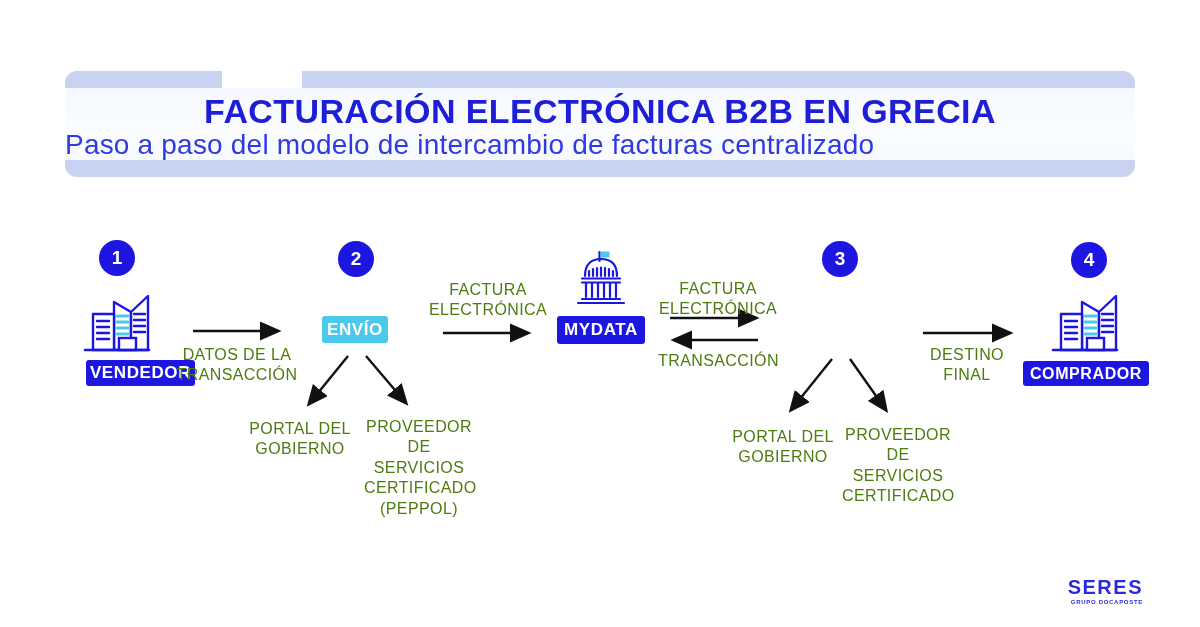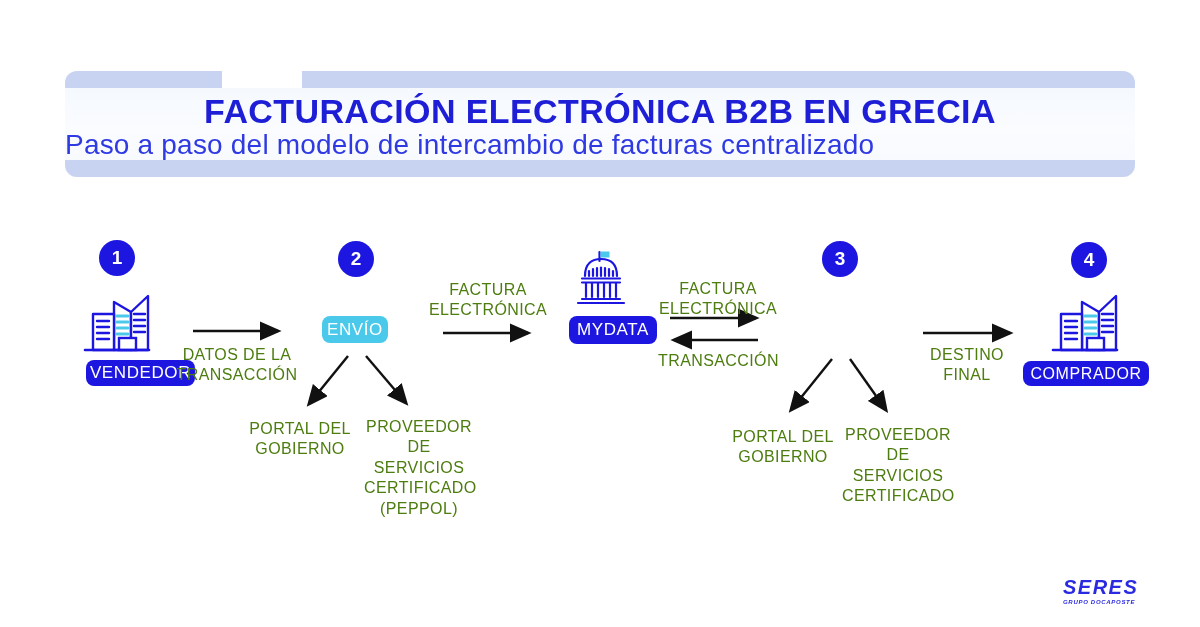--- a/index.html
+++ b/index.html
@@ -32,32 +32,32 @@
     font-size:28px; font-weight:400; color:#2f3ae2; letter-spacing:0.2px;
   }
   
   .step-circle {
     position:absolute; width:36px; height:36px; border-radius:50%;
     background:#1c16e0; color:#ffffff; display:flex; align-items:center; justify-content:center;
     font-size:19px; font-weight:700;
   }
   .badge {
     position:absolute; display:flex; align-items:center; justify-content:center;
-    color:#ffffff; font-weight:400; letter-spacing:0.6px; border-radius:8px;
+    color:#ffffff; font-weight:700; letter-spacing:0.6px; border-radius:3px;
   }
   .badge.blue { background:#1c16e0; }
   .badge.cyan { background:#4ac9ea; }
   .lbl {
     position:absolute; text-align:center; color:#4d7c0f;
     font-size:16px; line-height:1.28; letter-spacing:0.4px; white-space:pre-line;
   }
   .icon-box { position:absolute; }
   #arrow-layer { position:absolute; left:0; top:0; pointer-events:none; }
   
-  .logo { position:absolute; left:1063px; top:577px; width:80px; text-align:left;font-style:italic; }
+  .logo { position:absolute; left:1063px; top:577px; width:80px; text-align:right; }
   .logo-name { font-size:20px; font-weight:700; color:#2a2ae0; letter-spacing:1.5px; line-height:1; }
   .logo-tagline { font-size:6px; font-weight:700; color:#2a2ae0; letter-spacing:0.7px; margin-top:2px; }
 </style>
 </head>
 <body>
 
 <div id="canvas">
 
   <div class="header">
     <div class="band-top"></div>
@@ -156,21 +156,21 @@
         <line x1="25" y1="33" x2="25" y2="47"></line>
         <line x1="31" y1="33" x2="31" y2="47"></line>
         <line x1="37" y1="33" x2="37" y2="47"></line>
         <line x1="43" y1="33" x2="43" y2="47"></line>
         <line x1="9" y1="49" x2="47" y2="49"></line>
         <line x1="5" y1="53" x2="51" y2="53"></line>
       </g>
       <rect x="27.5" y="1.5" width="9" height="6" fill="#4ac9ea"></rect>
     </svg>
   </div>
-  <div class="badge blue" style="left:557px; top:316px; width:88px; height:28px; font-size:17px;margin-left:12px;">
+  <div class="badge blue" style="left:557px; top:316px; width:88px; height:28px; font-size:17px;">
     <span>MYDATA</span>
   </div>
   <div class="lbl" style="left:658px; top:279px; width:120px;">FACTURA
 ELECTRÓNICA</div>
   <div class="lbl" style="left:658px; top:351px; width:120px;">TRANSACCIÓN</div>
 
   <div class="step-circle" style="left:822px; top:241px;">
     <span>3</span>
   </div>
   <div class="lbl" style="left:927px; top:345px; width:80px;">DESTINO

